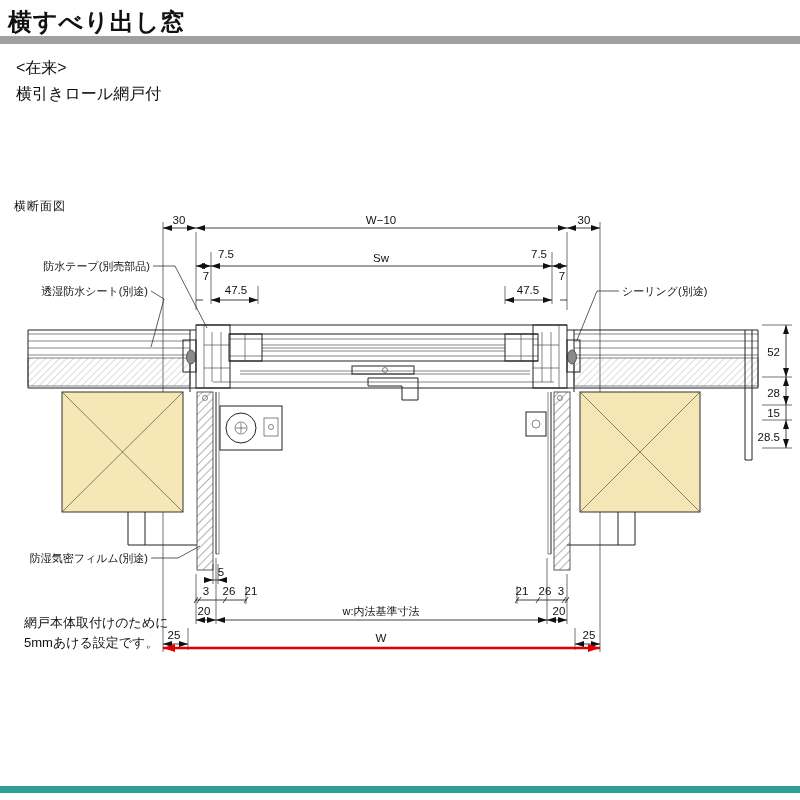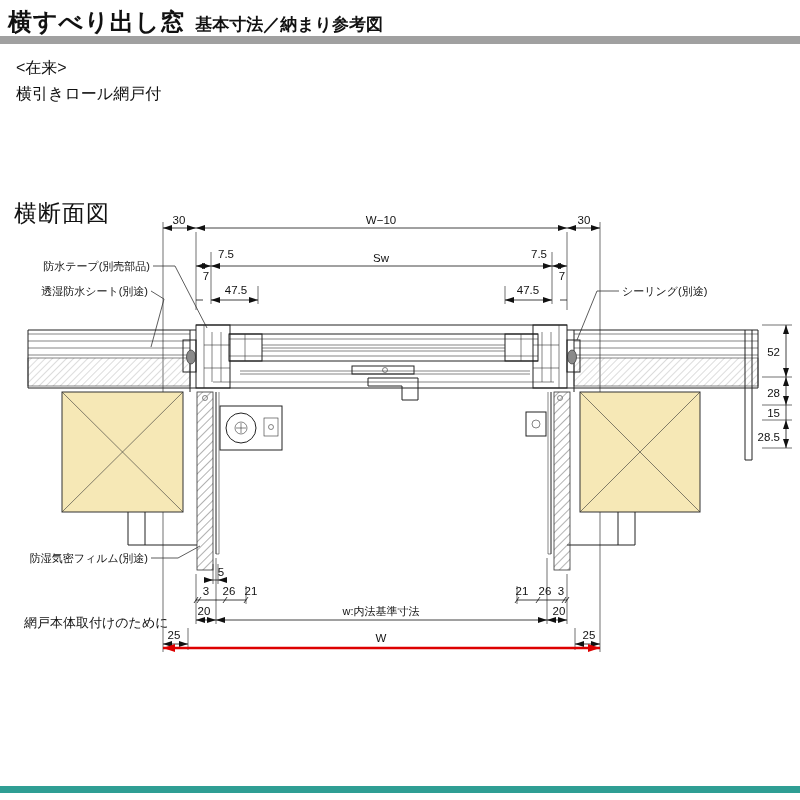--- a/index.html
+++ b/index.html
@@ -18,21 +18,21 @@
   .title-row{
     position:absolute;left:8px;top:6px;display:flex;align-items:baseline;gap:10px;
   }
   .title-main{font-size:24px;font-weight:bold;letter-spacing:1px;}
   .title-sub{font-size:17px;font-weight:bold;}
   .header-bar{
     position:absolute;left:0;top:36px;width:800px;height:8px;background:var(--header-bar);
   }
   .tag-line1{position:absolute;left:16px;top:58px;font-size:16px;text-align:right;}
   .tag-line2{position:absolute;left:16px;top:84px;font-size:16px;text-align:right;}
-  .section-label{position:absolute;left:14px;top:198px;font-size:23px;font-weight:500;letter-spacing:1px;text-align:center;}
+  .section-label{position:absolute;left:14px;top:198px;font-size:12px;font-weight:500;letter-spacing:1px;text-align:center;}
   .note-block{position:absolute;left:24px;top:592px;font-size:13px;line-height:20px;margin-top:21px;}
   .footer-bar{
     position:absolute;left:0;top:786px;width:800px;height:7px;background:var(--footer-bar);
   }
   svg.drawing{position:absolute;left:0;top:0;}
   svg text{font-family:"Liberation Sans","DejaVu Sans",sans-serif;font-size:11.5px;fill:#111;}
   svg text.jp{font-size:11px;}
   .thin{stroke:#333;stroke-width:0.7;fill:none;}
   .dimline{stroke:#111;stroke-width:0.8;fill:none;}
   .geo{stroke:#222;stroke-width:1;fill:none;}
@@ -40,31 +40,31 @@
   .leader{stroke:#333;stroke-width:0.8;fill:none;}
   .redline{stroke:var(--accent-red);stroke-width:2.4;fill:none;}
 </style>
 </head>
 <body>
 
 <div class="page">
 
   <div class="title-row">
     <span class="title-main">横すべり出し窓</span>
-    <span class="title-sub">基本寸法／納まり参考図</span>
   </div>
   <div class="header-bar"></div>
 
   <div class="tag-line1">&lt;在来&gt;</div>
   <div class="tag-line2">横引きロール網戸付</div>
 
   <div class="section-label">横断面図</div>
 
   <div class="note-block">
     <div>網戸本体取付けのために</div>
+    <div>5mmあける設定です。</div>
   </div>
 
   <svg class="drawing" width="800" height="800" viewBox="0 0 800 800">
     <defs>
       <marker id="arrB" markerUnits="userSpaceOnUse" markerWidth="10" markerHeight="8" refX="9" refY="4" orient="auto-start-reverse">
         <path d="M0,1 L9,4 L0,7 Z" fill="#111"></path>
       </marker>
       <marker id="arrR" markerUnits="userSpaceOnUse" markerWidth="14" markerHeight="10" refX="12" refY="5" orient="auto-start-reverse">
         <path d="M0,1 L12,5 L0,9 Z" fill="var(--accent-red)"></path>
       </marker>

